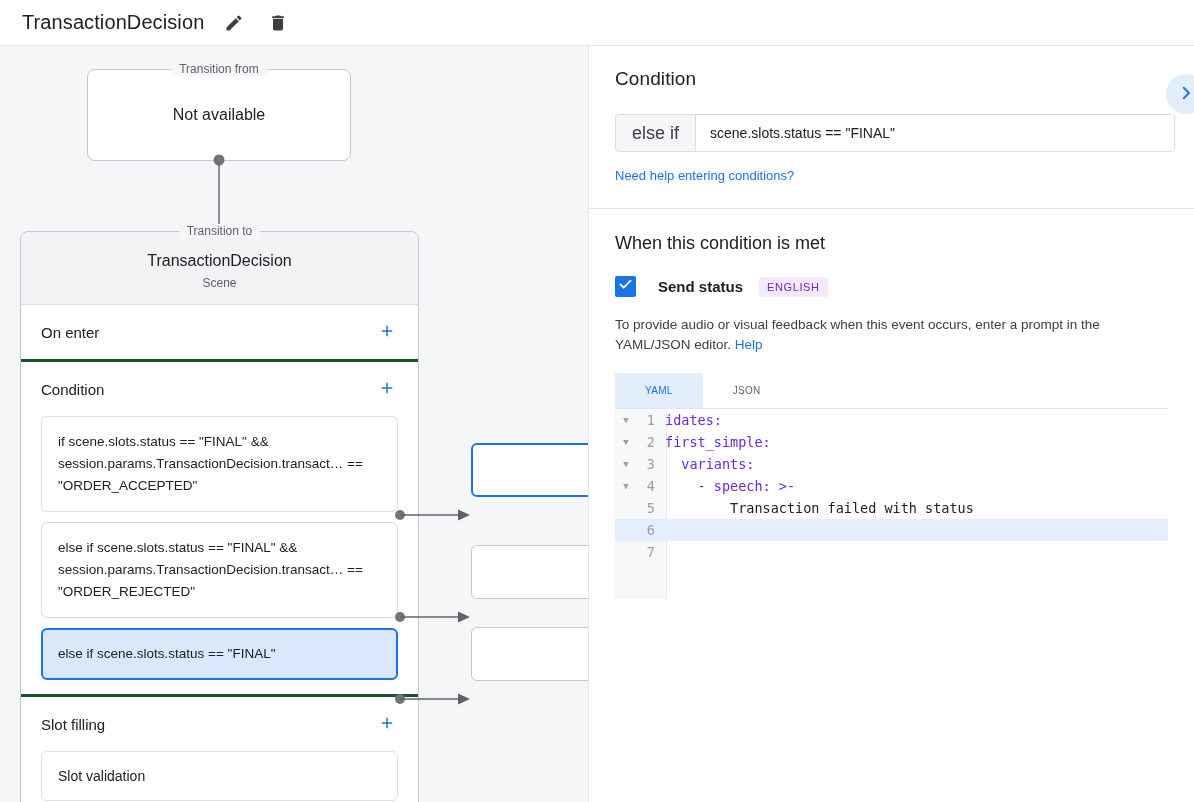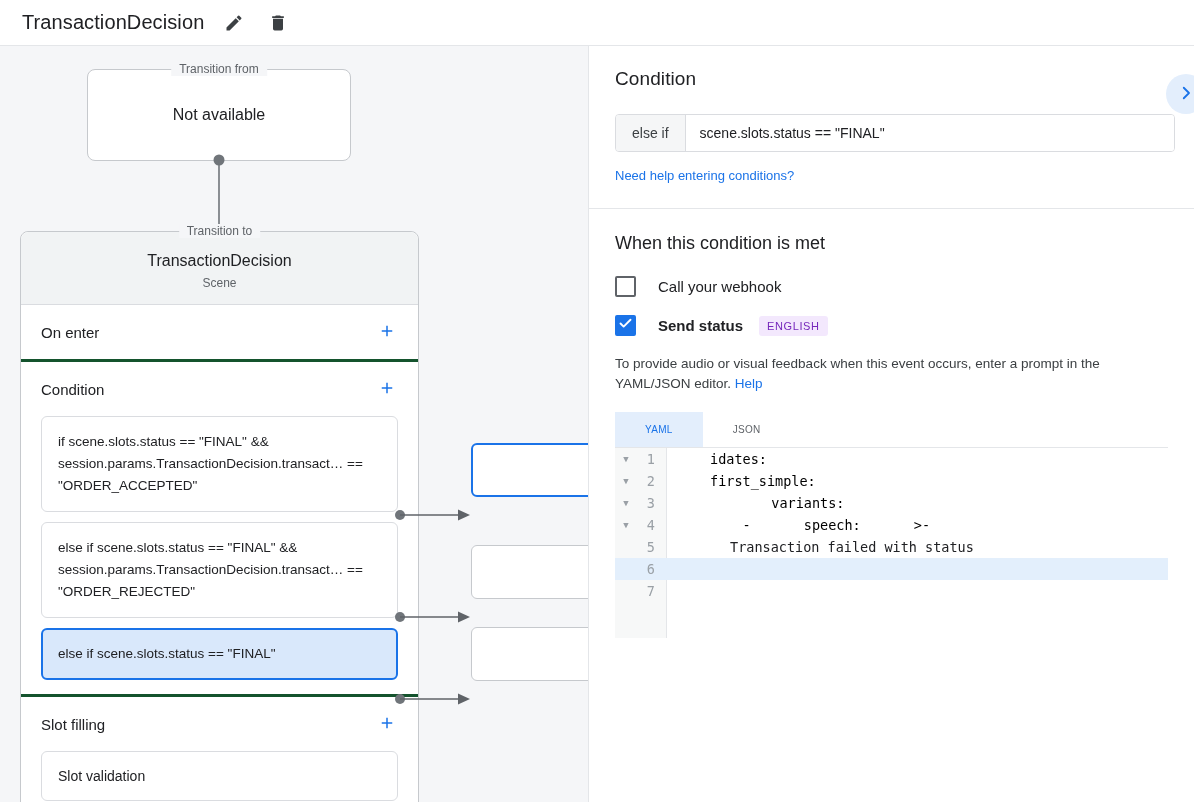--- a/index.html
+++ b/index.html
@@ -152,21 +152,21 @@
     display: flex; align-items: center; justify-content: center;
   }
   .cond-input-row {
     display: flex; align-items: stretch; margin-top: 24px;
     border: 1px solid #dadce0; border-radius: 4px; overflow: hidden;
     height: 38px; width: 560px;
   }
   .cond-prefix {
     background: #f5f6f7; border-right: 1px solid #dadce0;
     display: flex; align-items: center; padding: 0 16px;
-    font-size: 14px; color: #3c4043; white-space: nowrap;
+    font-size: 18px; color: #3c4043; white-space: nowrap;
   }
   .cond-value {
     flex: 1; border: none; outline: none; background: #ffffff;
     padding: 0 14px; font-size: 14px; color: #202124;
     font-family: inherit;
   }
   .help-link {
     display: inline-block; margin-top: 16px;
     color: #1a73e8; font-size: 13px; text-decoration: none; cursor: pointer;
   }
@@ -217,21 +217,21 @@
   .lnum {
     width: 24px; text-align: right; color: #9aa0a6; flex: none;
     padding-right: 6px; user-select: none;
   }
   .gutter-bg {
     position: absolute; left: 0; top: 0; width: 52px; height: 100%;
     background: #f7f8f8; border-right: 1px solid #e4e6e9; z-index: 0;
   }
   .code-rows { position: relative; z-index: 1; }
   .ctext { white-space: pre; padding-left: 4px; }
-  .k { color: #000000; margin-left: 45px; }
+  .k { color: #6d28d9; }
   .t { color: #202124; }
 </style>
 </head>
 <body>
 
 <div id="app">
 
   <div class="topbar">
     <div class="topbar-title">TransactionDecision</div>
 
@@ -366,24 +366,20 @@
       </div>
 
       <a class="help-link">Need help entering conditions?</a>
     </div>
 
     <div class="panel-divider"></div>
 
     <div class="panel-sec-2">
       <div class="panel-h2">When this condition is met</div>
 
-      <div class="check-row">
-        <div class="cbox"></div>
-        <span class="check-label plain">Call your webhook</span>
-      </div>
 
       <div class="check-row">
         <div class="cbox checked">
           <span>
             <svg width="15" height="15" viewBox="0 0 24 24" fill="none" stroke="#ffffff" stroke-width="3" stroke-linecap="round" stroke-linejoin="round">
               <polyline points="20 6 9 17 4 12"></polyline>
             </svg>
           </span>
         </div>
         <span class="check-label">Send status</span>

